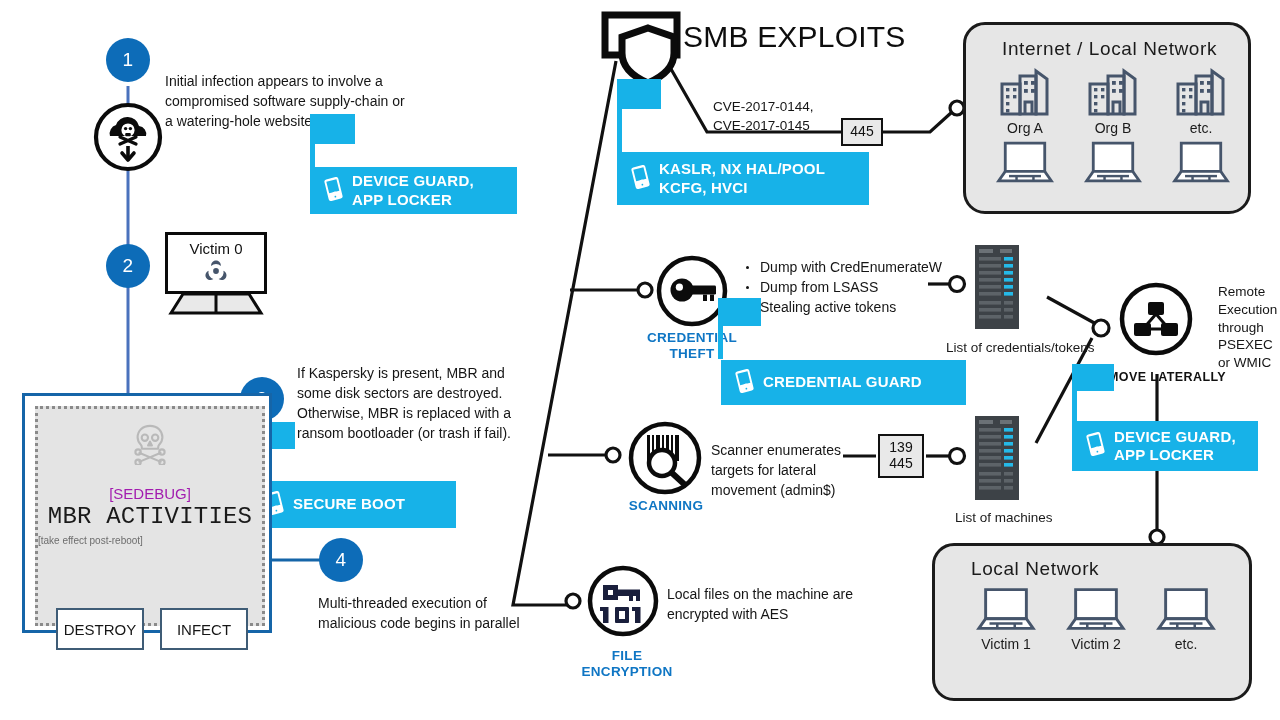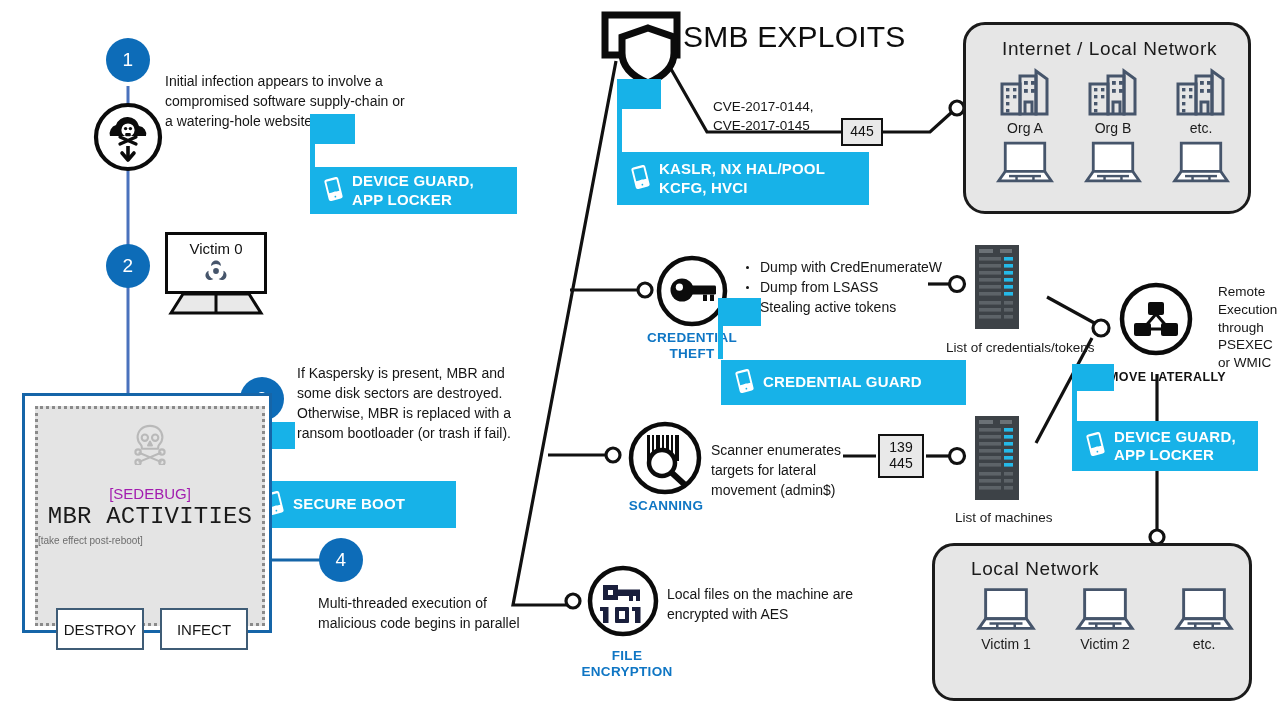--- a/index.html
+++ b/index.html
@@ -706,21 +706,21 @@
           <circle cx="12" cy="25" r="1.1" fill="#17b2e8"></circle>
         </g>
       </svg>
     </span>
     <span class="ctext">DEVICE GUARD,
 APP LOCKER</span>
   </div>
 
   <div class="abs net-panel" style="left:932px;top:543px;width:320px;height:158px;">
     <div class="net-title" style="margin:12px 0 0 36px;">Local Network</div>
-    <div style="display:flex;gap:33px;margin:6px 0 0 38px;">
+    <div style="display:flex;gap:24px;margin:6px 0 0 38px;">
       <div style="width:66px;text-align:center;">
         <svg viewBox="0 0 66 46" width="64" height="46">
           <path d="M12 3 h42 v30 H12 z" fill="#ffffff" stroke="#46556b" stroke-width="3"></path>
           <path d="M5 43 L12 33 h42 l7 10 z" fill="#ffffff" stroke="#46556b" stroke-width="3"></path>
           <path d="M16 38 h34" stroke="#46556b" stroke-width="2.6"></path>
           <path d="M24 38 v5 M42 38 v5" stroke="#46556b" stroke-width="2.6"></path>
         </svg>
         <div class="dev-label">Victim 1</div>
       </div>
       <div style="width:66px;text-align:center;">

